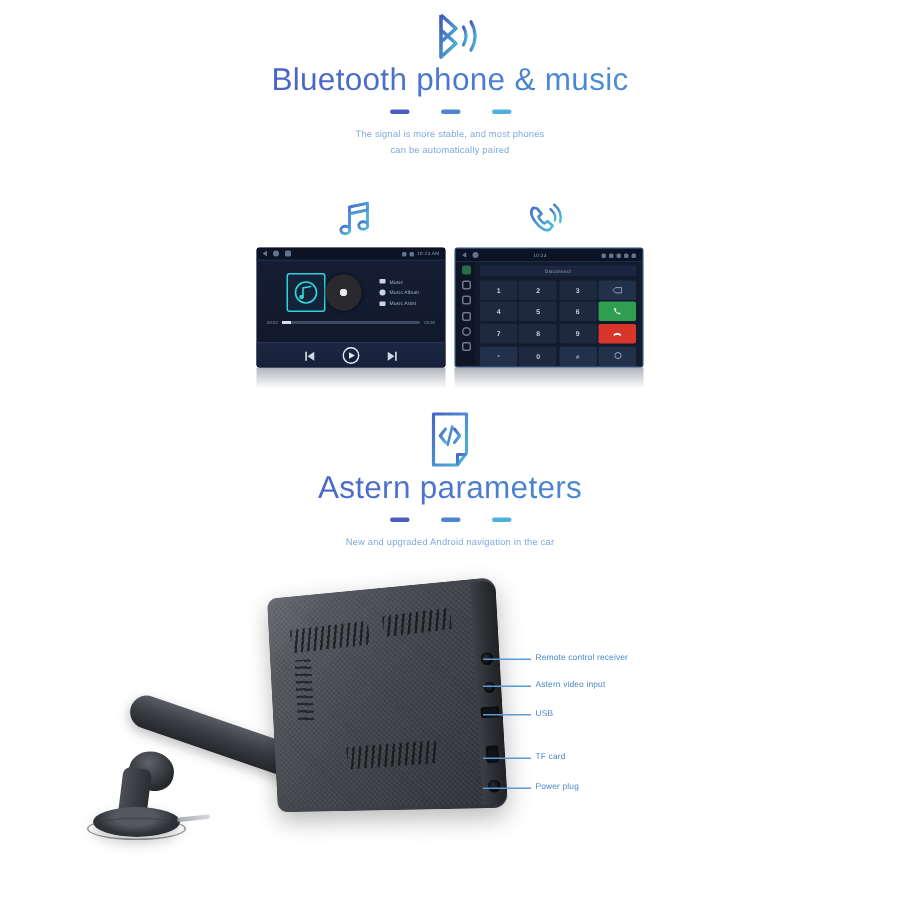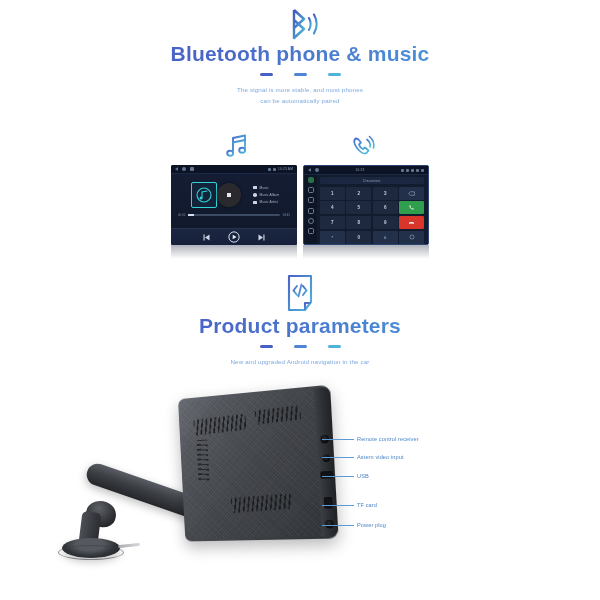--- a/index.html
+++ b/index.html
@@ -8,21 +8,21 @@
     width: 600px; height: 600px;
     background: #ffffff;
     font-family: "Liberation Sans", sans-serif;
     overflow: hidden;
   }
   .page { position: relative; width: 600px; height: 600px; background: #fff; }
 
   
   .section-head { width: 100%; text-align: center; }
   .sec-title {
-    font-size: 21px; font-weight: bold; letter-spacing: .2px;
+    font-size: 21px; font-weight: normal; letter-spacing: .2px;
     background: linear-gradient(90deg,#4456bd 0%,#4a66c8 35%,#4b8fd6 70%,#4fb4de 100%);
     -webkit-background-clip: text; background-clip: text;
     -webkit-text-fill-color: transparent; color: #4456bd;
     line-height: 1.1;
   }
   .dashes { display: flex; justify-content: center; gap: 21px; margin-top: 8px; }
   .dash { width: 13px; height: 3px; border-radius: 2px; }
   .dash.d1 { background: #4a5fc4; }
   .dash.d2 { background: #4f86d2; }
   .dash.d3 { background: #4fb2de; }
@@ -417,21 +417,21 @@
               <stop offset="1" stop-color="#4fb8dc"></stop>
             </linearGradient>
           </defs>
         <path d="M8 4 L30 4 L30 30 L24 38 L8 38 Z" fill="none" stroke="url(#gcd)" stroke-width="2.1" stroke-linejoin="round"></path>
         <path d="M24 38 L24 31 L30 31" fill="none" stroke="url(#gcd)" stroke-width="2.1" stroke-linejoin="round"></path>
         <path d="M16 14 L12.5 18.5 L16 23" fill="none" stroke="url(#gcd)" stroke-width="2" stroke-linecap="round" stroke-linejoin="round"></path>
         <path d="M22 14 L25.5 18.5 L22 23" fill="none" stroke="url(#gcd)" stroke-width="2" stroke-linecap="round" stroke-linejoin="round"></path>
         <path d="M20.5 12.5 L17.5 24.5" fill="none" stroke="url(#gcd)" stroke-width="1.8" stroke-linecap="round"></path>
       </svg>
     </div>
-    <div class="sec-title">Product parameters</div>
+    <div class="sec-title">Astern parameters</div>
     <div class="dashes">
       <span class="dash d1"></span>
       <span class="dash d2"></span>
       <span class="dash d3"></span>
     </div>
     <div class="sec-sub">New and upgraded Android navigation in the car</div>
   </div>
 
   <div class="photo">
 

